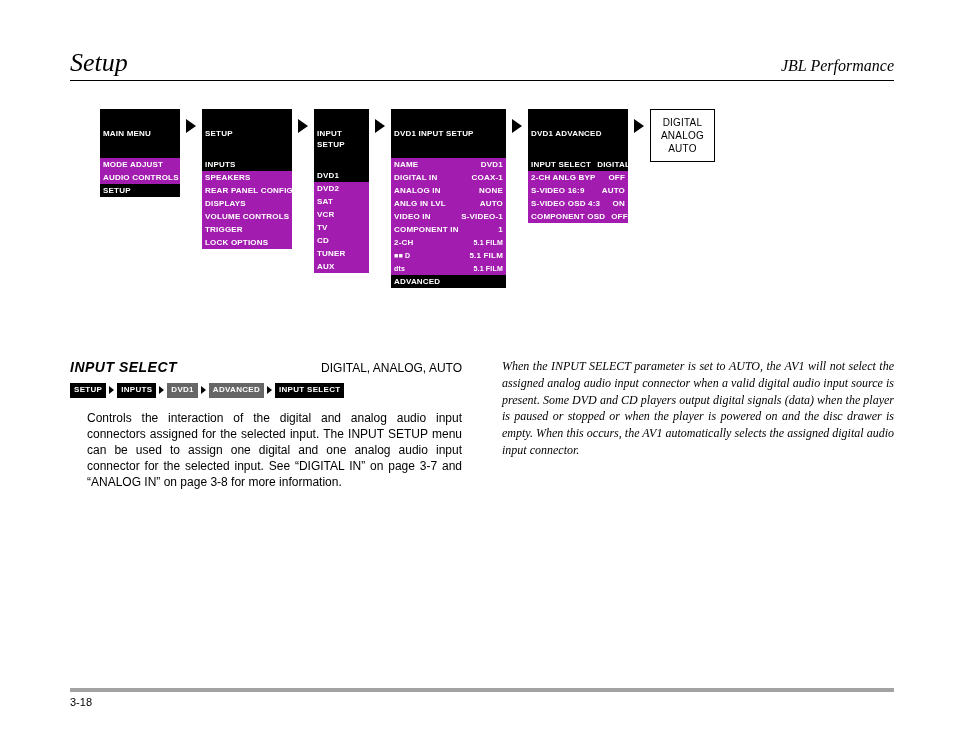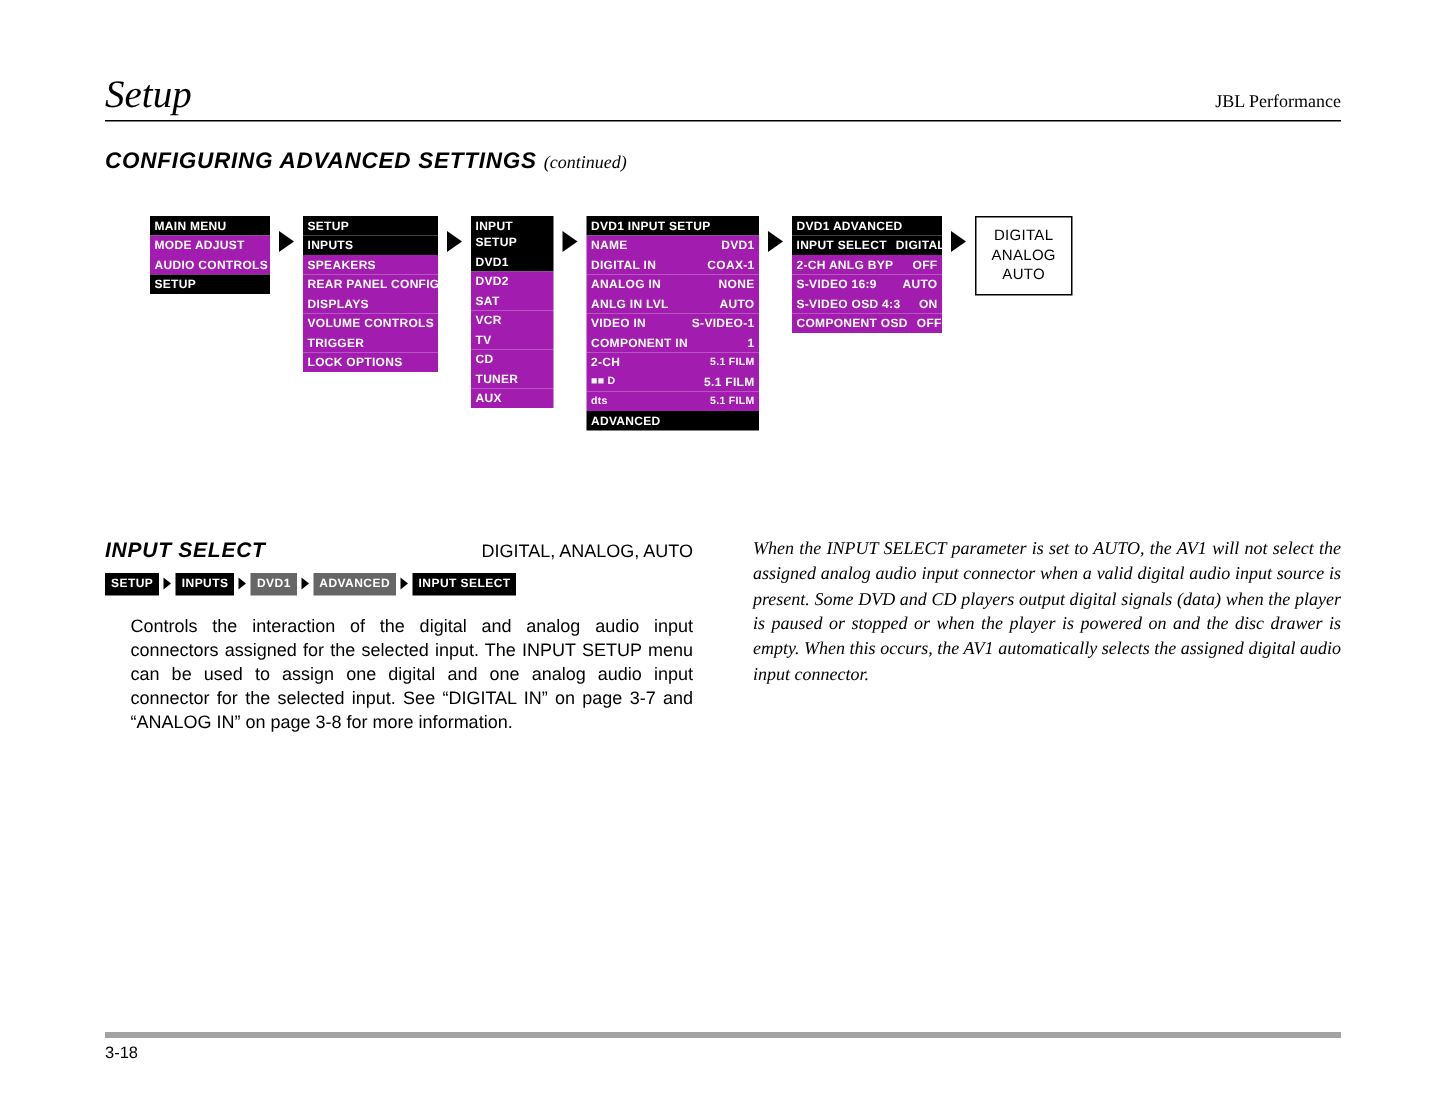--- a/index.html
+++ b/index.html
@@ -27,21 +27,22 @@
     padding-bottom: 2px;
   }
   .page-title {
     font-family: Georgia, "Times New Roman", serif;
     font-style: italic;
     font-size: 26px;
     font-weight: 400;
   }
   .brand {
     font-family: Georgia, "Times New Roman", serif;
-    font-size: 12px;
+    font-style: italic;
+    font-size: 16px;
   }
   .section-heading {
     margin-top: 18px;
     font-family: "Arial Black", Arial, sans-serif;
     font-weight: 900;
     font-style: italic;
     font-size: 15px;
     letter-spacing: 0.5px;
   }
   .section-heading .cont {
@@ -62,21 +63,21 @@
     font-family: "Arial Narrow", Arial, sans-serif;
     font-stretch: condensed;
     font-weight: 700;
     font-size: 8px;
     line-height: 11px;
     letter-spacing: 0.2px;
   }
   .menu-box .mtitle {
     background: #000;
     color: #fff;
-    padding: 1px 3px;
+    padding: 19px 3px;
   }
   .menu-box .mrow {
     background: #a21caf;
     color: #fff;
     padding: 1px 3px;
     white-space: nowrap;
     display: flex;
     justify-content: space-between;
     gap: 6px;
   }
@@ -174,24 +175,20 @@
 </style>
 </head>
 <body>
 
 <div class="page">
   <div class="header-row">
     <div class="page-title">Setup</div>
     <div class="brand">JBL Performance</div>
   </div>
 
-  <div class="section-heading">
-    <span>CONFIGURING ADVANCED SETTINGS</span>
-    <span class="cont">(continued)</span>
-  </div>
 
   <div class="menu-row">
 
     <div class="menu-box" style="width:80px">
       <div class="mtitle">MAIN MENU</div>
       <div class="mrow">MODE ADJUST</div>
       <div class="mrow">AUDIO CONTROLS</div>
       <div class="mrow sel">SETUP</div>
     </div>
     <div class="arrow top"></div>

